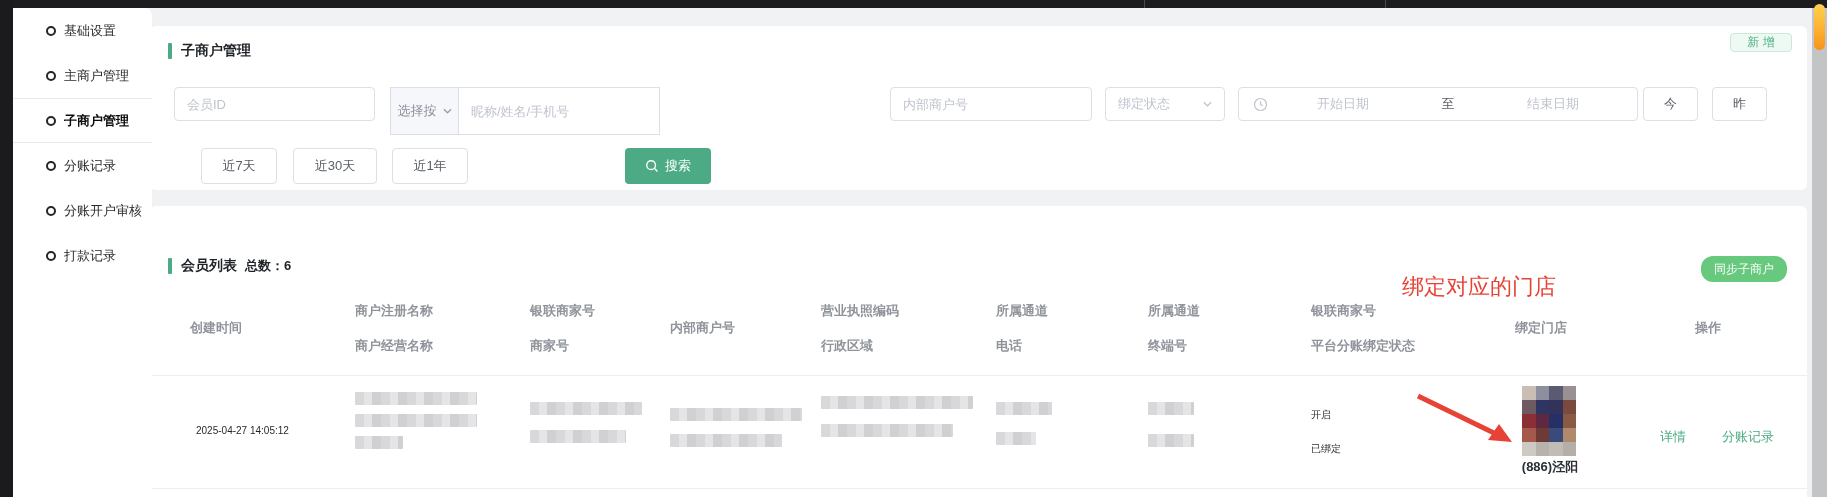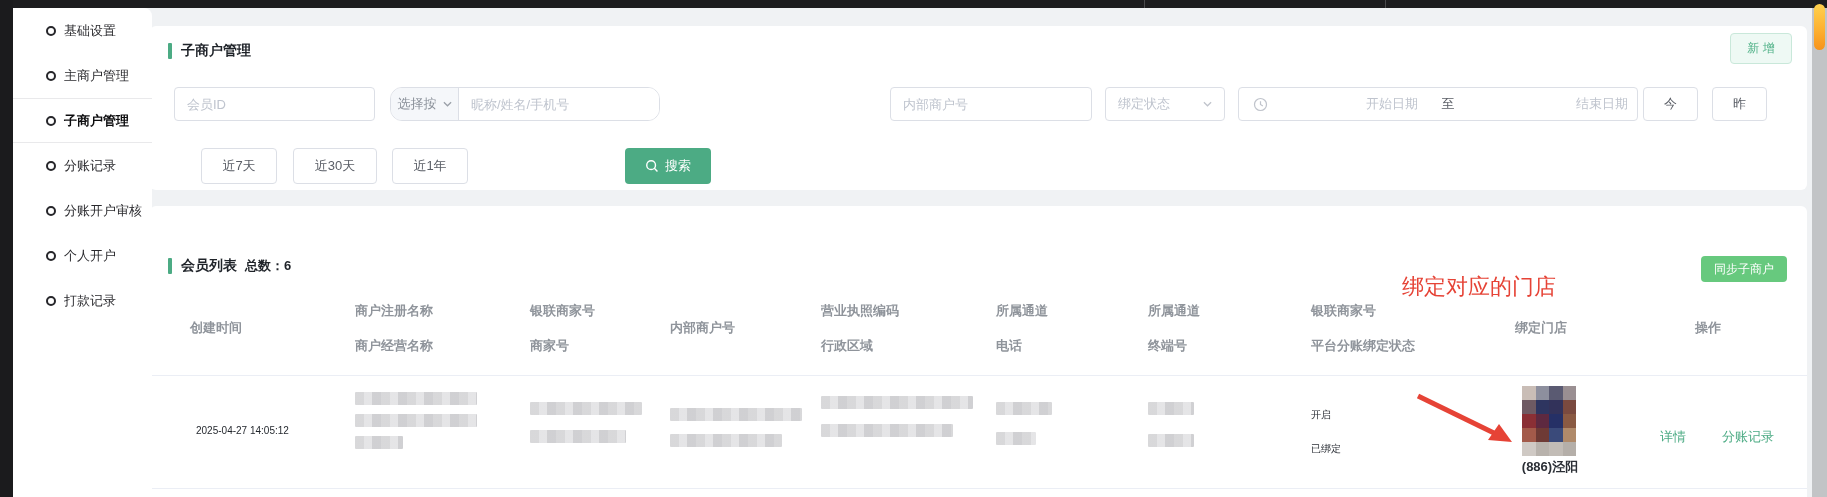--- a/index.html
+++ b/index.html
@@ -30,51 +30,51 @@
   .card1 { left:150px; top:26px; width:1657px; height:164px; }
   .card2 { left:150px; top:206px; width:1657px; height:310px; }
   .card-title { position:absolute; display:flex; align-items:center; font-size:14px; font-weight:bold; color:#1f2329; }
   .accent { width:4px; height:16px; background:#4cab84; margin-right:9px; border-radius:1px; }
 
   
   .f-row { position:absolute; left:0; top:61px; width:100%; height:34px; }
   .inp { position:absolute; top:0; height:34px; border:1px solid #dcdfe6; border-radius:4px; background:#fff;
     font-size:13px; color:#606266; padding:0 12px; outline:none; }
   .inp::placeholder { color:#bfc4ce; }
-  .combo { position:absolute; top:0; height:34px; border:1px solid #dcdfe6; border-radius:12px;
+  .combo { position:absolute; top:0; height:48px; border:1px solid #dcdfe6; border-radius:0;
     display:flex; overflow:hidden; background:#fff; }
   .combo-select { width:90px; background:#f5f7fa; border-right:1px solid #dcdfe6; display:flex;
     align-items:center; justify-content:center; gap:6px; font-size:13px; color:#8a9099; cursor:pointer; }
   .combo-input { border:0; flex:1; font-size:13px; padding:0 12px; outline:none; color:#606266; }
   .combo-input::placeholder { color:#bfc4ce; }
   .sel { position:absolute; top:0; height:34px; border:1px solid #dcdfe6; border-radius:4px; background:#fff;
     display:flex; align-items:center; justify-content:space-between; padding:0 12px; font-size:13px;
     color:#bfc4ce; cursor:pointer; }
   .chev { width:9px; height:6px; display:inline-block; }
   .daterange { position:absolute; top:0; height:34px; border:1px solid #dcdfe6; border-radius:4px;
     background:#fff; display:flex; align-items:center; font-size:13px; color:#bfc4ce; }
-  .daterange .dph { width:150px; text-align:right; }
+  .daterange .dph { width:150px; text-align:center; }
   .daterange .to { color:#5a5e66; width:60px; text-align:center; }
   .mini-btn { position:absolute; top:0; width:55px; height:34px; border:1px solid #dcdfe6; border-radius:4px;
     background:#fff; font-size:13px; color:#5a5e66; display:flex; align-items:center; justify-content:center;
     cursor:pointer; }
 
   .q-row { position:absolute; left:17px; top:122px; height:36px; width:100%; }
   .q-btn { position:absolute; top:0; height:36px; border:1px solid #dcdfe6; border-radius:4px; background:#fff;
     font-size:13px; color:#5a5e66; display:flex; align-items:center; justify-content:center; cursor:pointer; }
   .search-btn { position:absolute; left:458px; top:0; width:86px; height:36px; background:#4cab84;
     color:#fff; font-size:13px; border:0; border-radius:4px; display:flex; align-items:center;
     justify-content:center; gap:6px; cursor:pointer; }
-  .add-btn { position:absolute; left:1580px; top:7px; width:62px; height:31px; background:#eef9f4;
+  .add-btn { position:absolute; left:1580px; top:7px; width:62px; height:19px; background:#eef9f4;
     border:1px solid #c9e8da; border-radius:4px; color:#4fb187; font-size:12px; display:flex;
     align-items:center; justify-content:center; cursor:pointer; }
 
   
   .sync-btn { position:absolute; left:1551px; top:50px; width:86px; height:26px; background:#67c97e;
-    border:0; border-radius:4px; color:#fff; font-size:12px; display:flex; align-items:center;
+    border:0; border-radius:12px; color:#fff; font-size:12px; display:flex; align-items:center;
     justify-content:center; cursor:pointer; }
   .annotation { position:absolute; left:1252px; top:66px; font-size:22px; color:#e64336; font-weight:500; }
 
   .thead { position:absolute; left:0; top:96px; width:100%; height:52px; font-size:13px; color:#8f949b; font-weight:bold; }
   .hc { position:absolute; top:0; }
   .hc span { position:absolute; white-space:nowrap; display:block; }
   .hl1 { top:0; } .hl2 { top:17px; } .hl3 { top:35px; }
   .hc1{left:40px;} .hc2{left:205px;} .hc3{left:380px;} .hc4{left:520px;} .hc5{left:671px;}
   .hc6{left:846px;} .hc7{left:998px;} .hc8{left:1161px;} .hc9{left:1365px;} .hc10{left:1545px;}
 
@@ -120,24 +120,20 @@
     <span class="ring"></span>
     <span>子商户管理</span>
   </div>
   <div class="side-item">
     <span class="ring"></span>
     <span>分账记录</span>
   </div>
   <div class="side-item">
     <span class="ring"></span>
     <span>分账开户审核</span>
-  </div>
-  <div class="side-item">
-    <span class="ring"></span>
-    <span>个人开户</span>
   </div>
   <div class="side-item">
     <span class="ring"></span>
     <span>打款记录</span>
   </div>
 </nav>
 
 <section class="card card1">
   <div class="card-title" style="left:18px; top:16px;">
     <span class="accent"></span>

